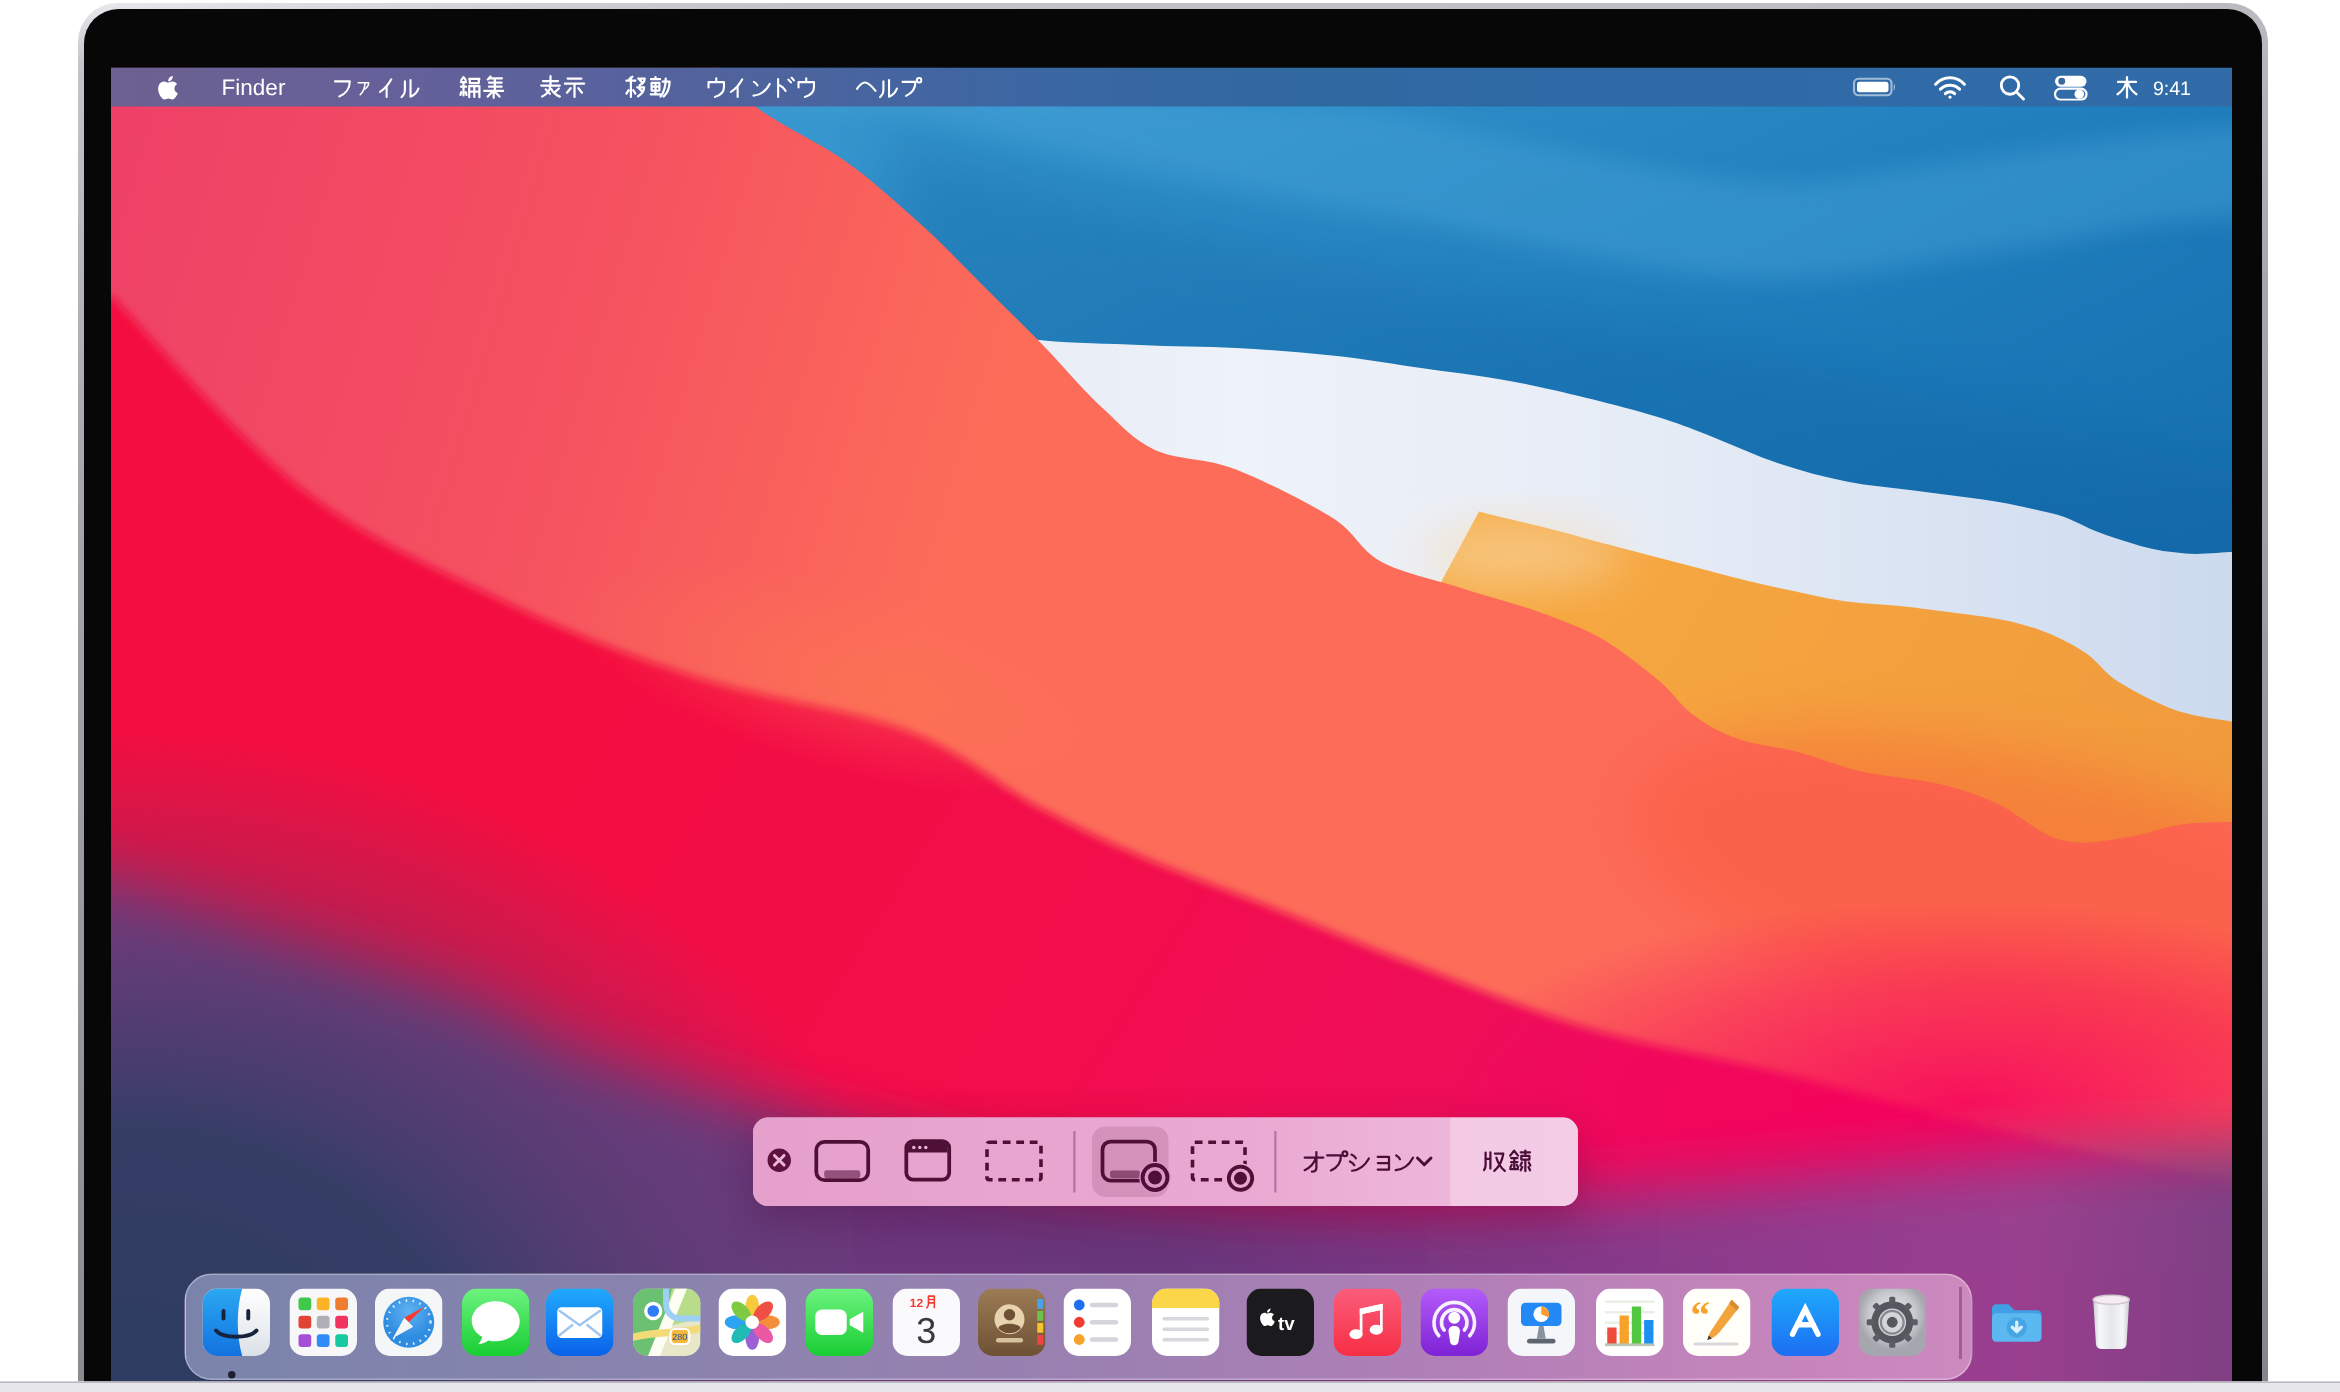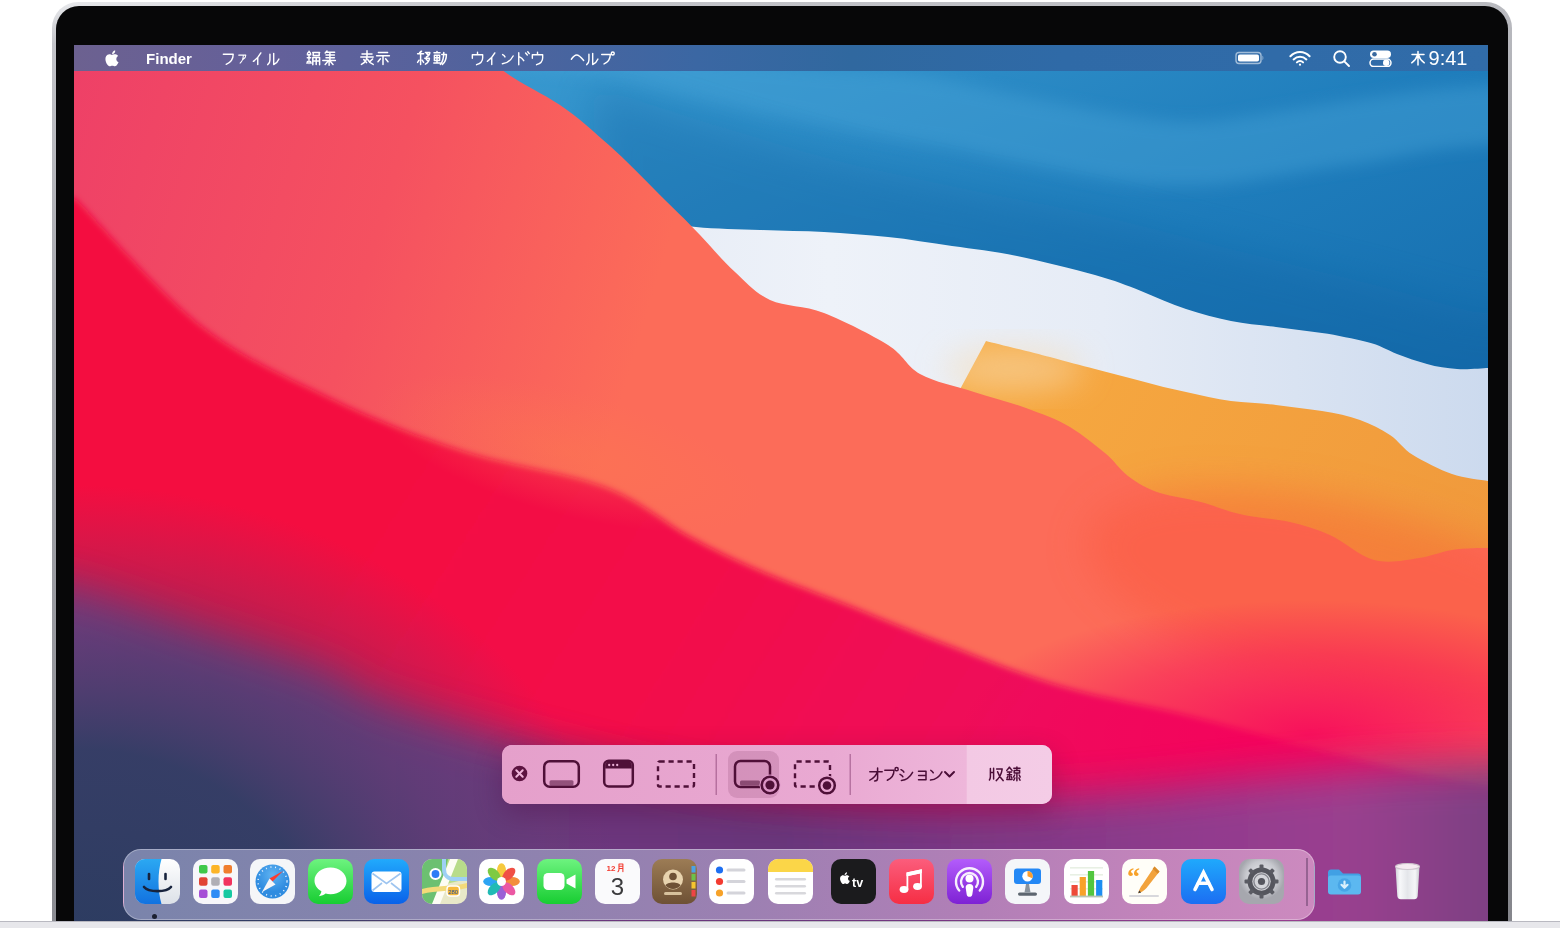--- a/index.html
+++ b/index.html
@@ -192,21 +192,21 @@
         </g>
 <g id="ktsuki">
           <path d="M5,1.8 H11.6 M11.6,1.8 V14.8 M5,1.8 V10.6 C5,12.4 4.4,13.8 3.2,15 M5.8,5.6 H11 M5.8,9.4 H11"></path>
         </g>
 </defs>
     </svg>
 <div id="menubar">
 <svg style="position:absolute;left:31px;top:5px" width="14" height="17" viewBox="0 0 14 17">
         <path fill="#fff" d="M11.3,9.2c0-2.1,1.7-3.1,1.8-3.2c-1-1.4-2.5-1.6-3-1.7C8.8,4.2,7.6,5,7,5C6.4,5,5.4,4.3,4.4,4.3c-1.3,0-2.6,0.8-3.3,2c-1.4,2.4-0.4,6,1,8c0.7,1,1.5,2.1,2.6,2c1,0,1.4-0.6,2.6-0.6c1.2,0,1.6,0.6,2.6,0.6c1.1,0,1.8-1,2.5-2c0.8-1.1,1.1-2.2,1.1-2.3C13.4,12,11.3,11.2,11.3,9.2z M9.4,3.1C9.9,2.4,10.3,1.5,10.2,0.6C9.4,0.6,8.5,1.1,7.9,1.8C7.4,2.4,7,3.3,7.1,4.2C8,4.3,8.9,3.7,9.4,3.1z"></path>
       </svg>
-<div class="mi" style="left:60px;width:70px;font-size:15px;font-weight:bold">Finder</div>
+<div class="mi" style="left:60px;width:70px;font-size:15px;font-weight:normal">Finder</div>
 <div class="mi" style="left:146px;width:62px">
  <svg class="k kt" width="15" height="15" viewBox="0 0 16 16">
           <use href="#kfu"></use>
         </svg>
         <svg class="k kt" width="15" height="15" viewBox="0 0 16 16">
           <use href="#kfa"></use>
         </svg>
         <svg class="k kt" width="15" height="15" viewBox="0 0 16 16">
           <use href="#ki"></use>
         </svg>
@@ -283,21 +283,21 @@
       </svg>
 <svg style="position:absolute;left:1295px;top:5px" width="23" height="17" viewBox="0 0 23 17">
         <rect x="1" y="0.5" width="21" height="7.4" rx="3.7" fill="#fff"></rect>
         <circle cx="5.5" cy="4.2" r="2.3" fill="#39699f"></circle>
         <rect x="1" y="9.1" width="21" height="7.4" rx="3.7" fill="none" stroke="#fff" stroke-width="1.5"></rect>
         <circle cx="17.2" cy="12.8" r="3.2" fill="#fff"></circle>
       </svg>
 <svg class="kt" style="position:absolute;left:1336px;top:5px" width="16" height="16" viewBox="0 0 16 16">
         <use href="#kki"></use>
       </svg>
-<div class="mi" style="left:1354px;width:40px;font-size:20px">9:41</div>
+<div class="mi" style="left:1354px;width:40px;font-size:13px">9:41</div>
 </div>
 <div id="toolbar">
 <div style="position:absolute;left:0;top:0;width:550px;height:59px;border-radius:10px;background:linear-gradient(90deg,#e5a0cb 0%,#e9a9d2 60%,#eeb6da 84.4%,#f3c9e4 84.6%,#f4cce6 100%)"></div>
 <svg style="position:absolute;left:0;top:0" width="550" height="59" viewBox="0 0 550 59">
 <circle cx="17.5" cy="28.5" r="7.8" fill="#5c1340"></circle>
 <path d="M14.3,25.3 L20.7,31.7 M20.7,25.3 L14.3,31.7" stroke="#efb4d9" stroke-width="2" stroke-linecap="round"></path>
 <rect x="42.2" y="16.2" width="34.6" height="25.6" rx="5.5" fill="none" stroke="#4f1038" stroke-width="2.5"></rect>
 <rect x="47.5" y="35.2" width="24" height="5.2" rx="1.5" fill="#4f1038" opacity="0.55"></rect>
 <rect x="102.2" y="15.8" width="28.6" height="25.6" rx="4.5" fill="none" stroke="#4f1038" stroke-width="2.5"></rect>
 <path d="M103.2,23.4 V20.2 C103.2,18.2 104.8,16.6 106.8,16.6 H126.2 C128.2,16.6 129.8,18.2 129.8,20.2 V23.4 Z" fill="#4f1038"></path>

